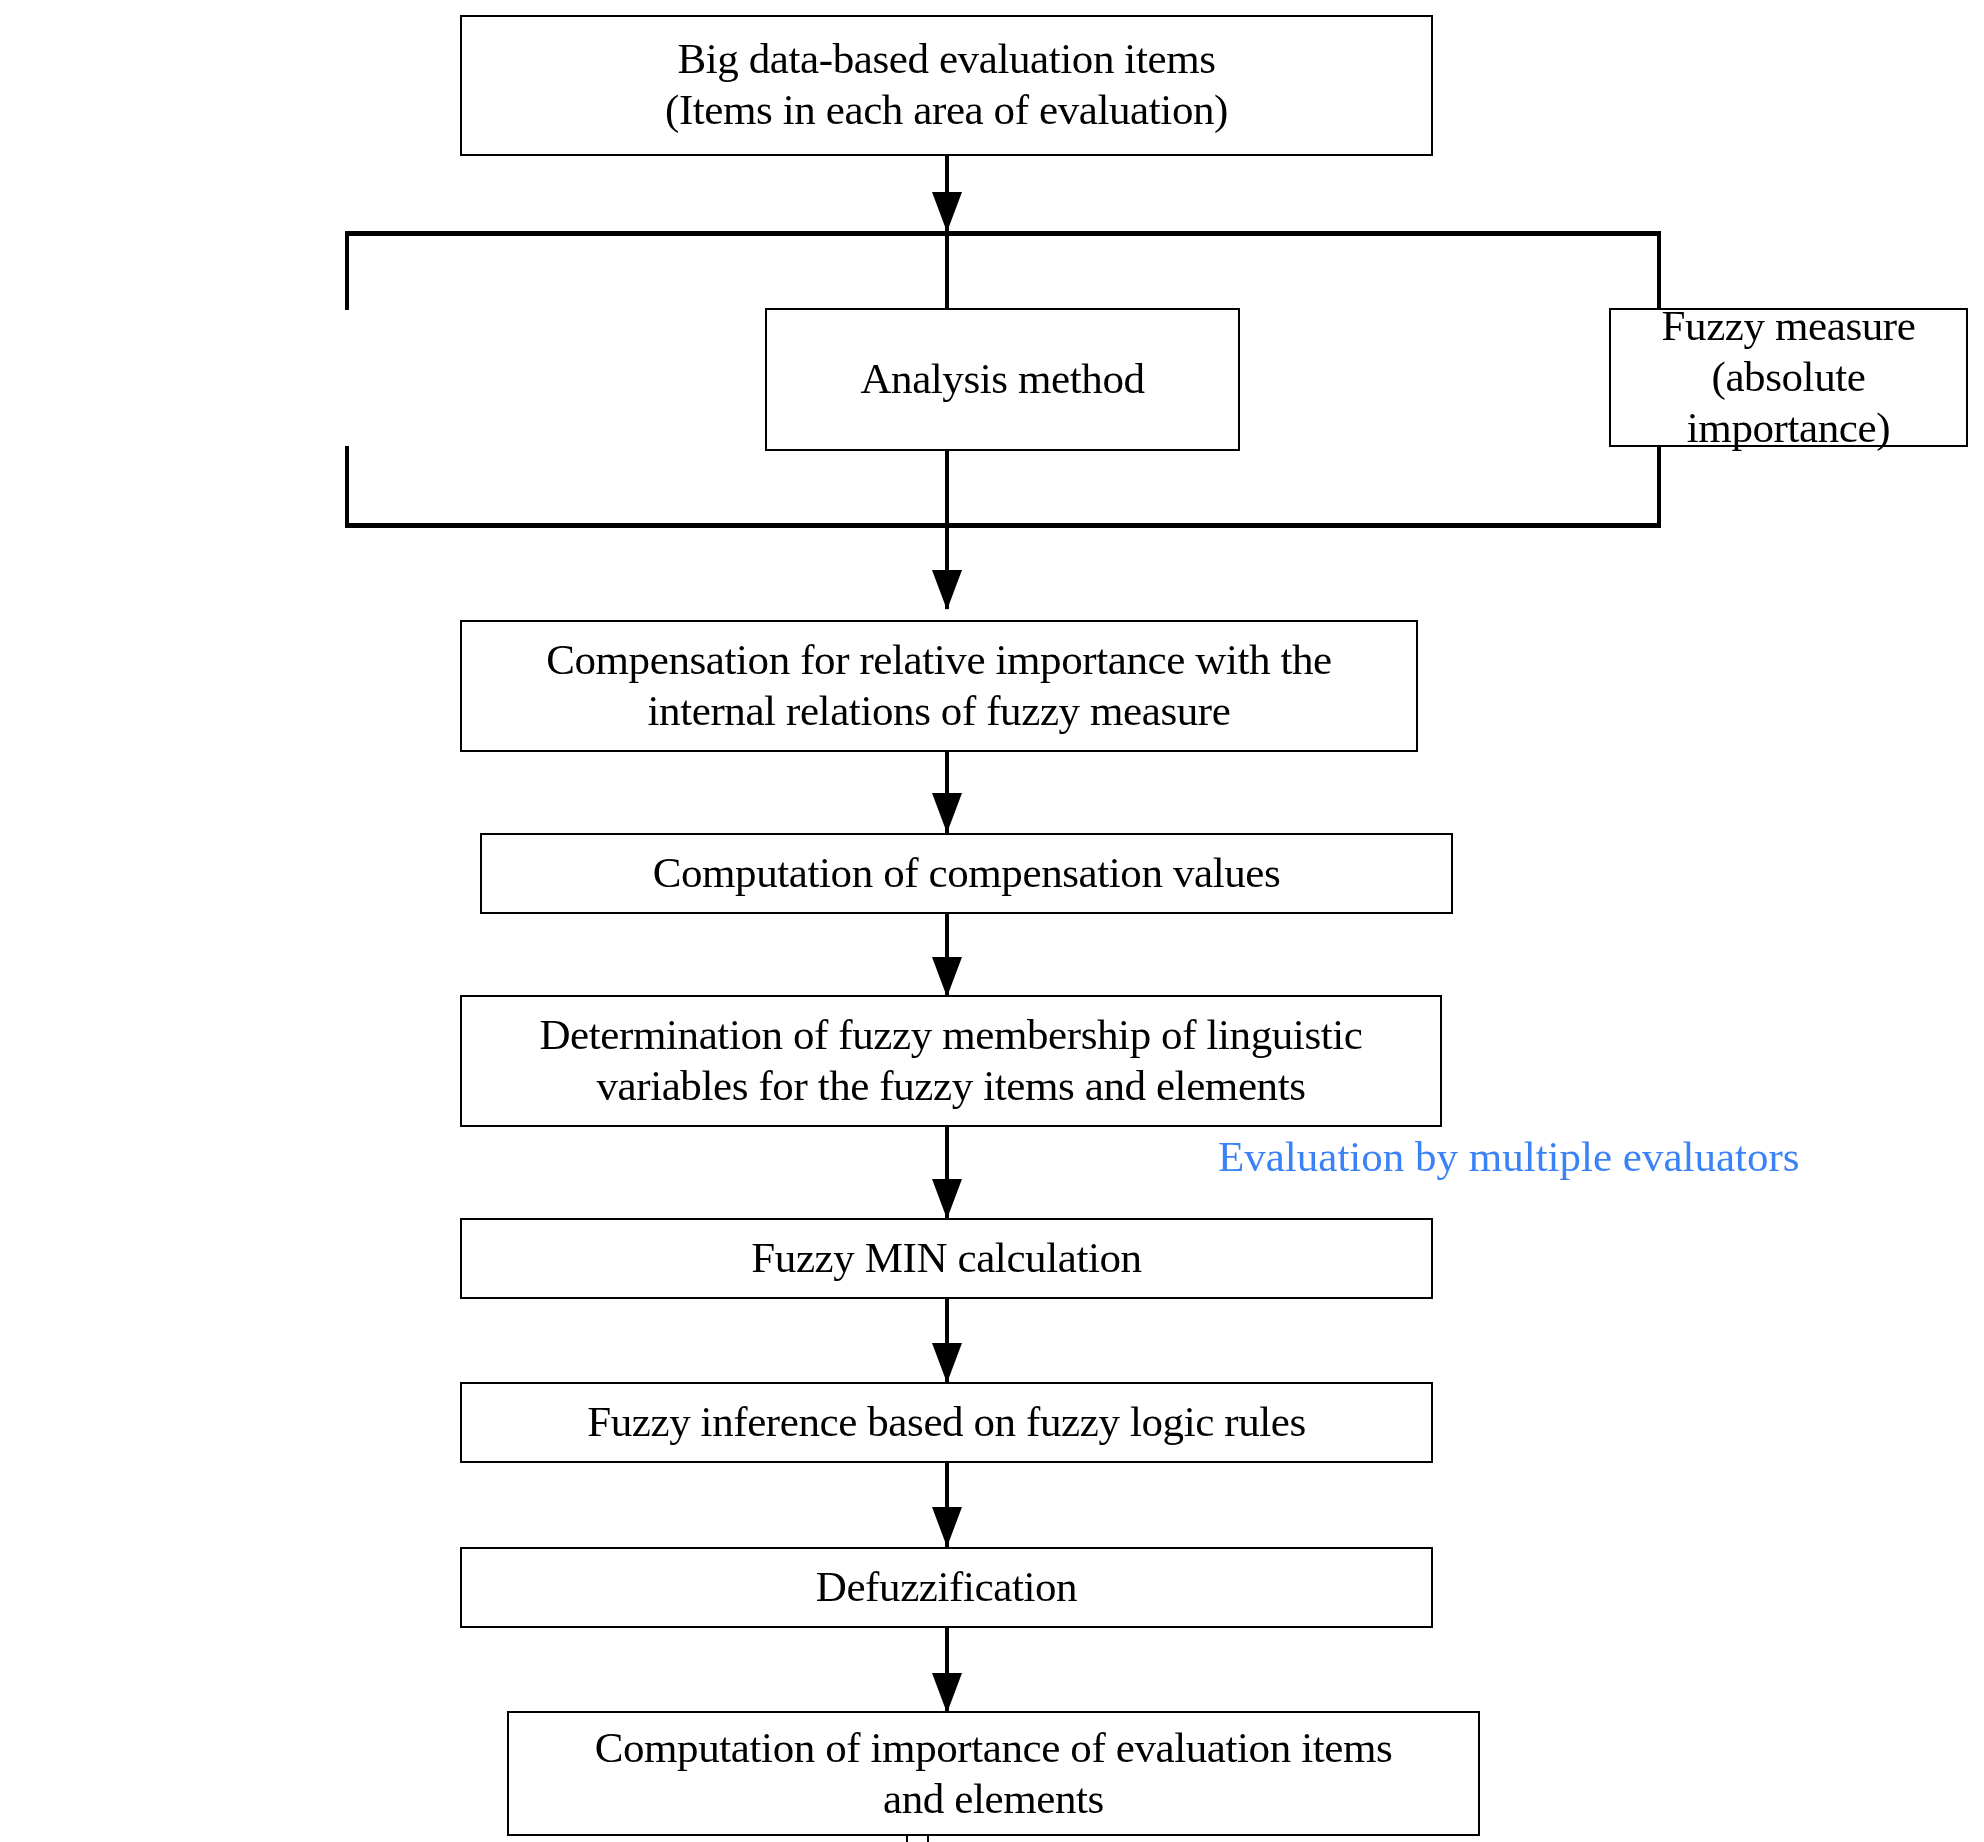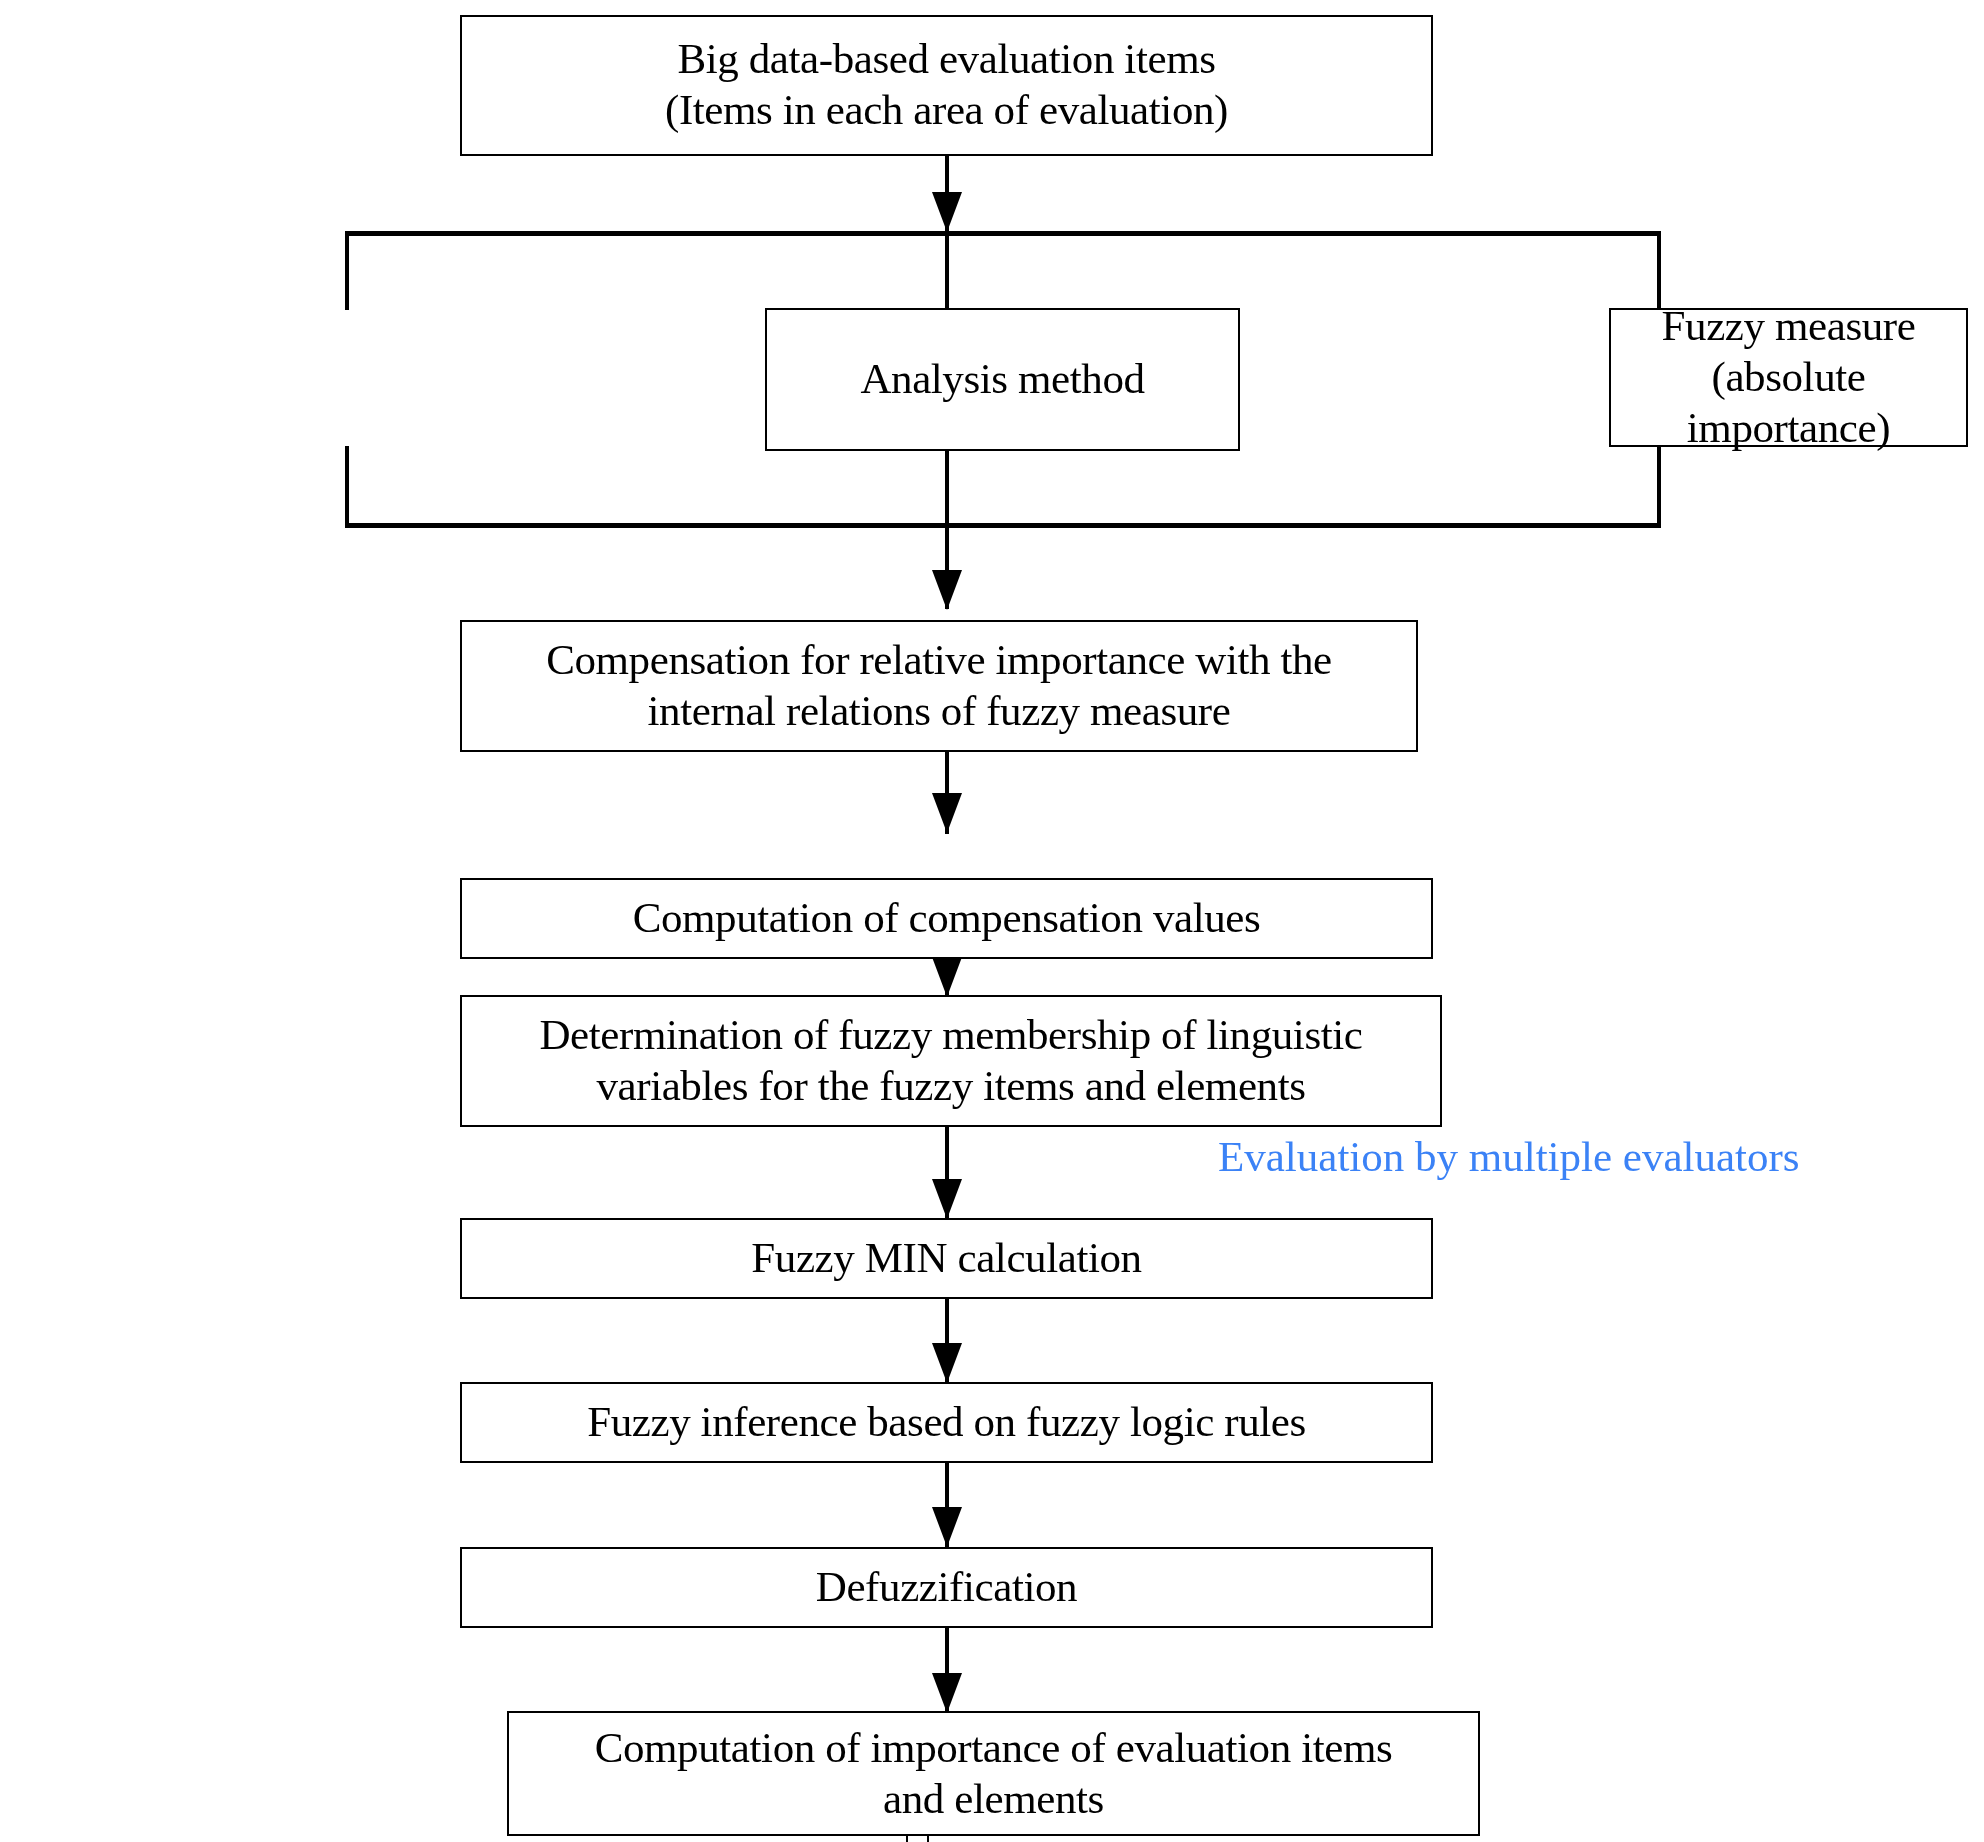--- a/index.html
+++ b/index.html
@@ -115,21 +115,21 @@
   <div class="arrowhead" style="left:932px; top:570px;"></div>
 
   <div class="node twoline" style="left:460px; top:608px; width:958px; height:132px;margin-top:12px;">
     <span class="label">Compensation for relative importance with the
 internal relations of fuzzy measure</span>
   </div>
 
   <div class="vline" style="left:945px; top:740px; height:94px;"></div>
   <div class="arrowhead" style="left:932px; top:793px;"></div>
 
-  <div class="node" style="left:460px; top:833px; width:973px; height:81px;margin-top:45px;">
+  <div class="node" style="left:480px; top:833px; width:973px; height:81px;">
     <span class="label">Computation of compensation values</span>
   </div>
 
   <div class="vline" style="left:945px; top:913px; height:85px;"></div>
   <div class="arrowhead" style="left:932px; top:957px;"></div>
 
   <div class="node twoline" style="left:460px; top:995px; width:982px; height:132px;text-align:center;">
     <span class="label">Determination of fuzzy membership of linguistic
 variables for the fuzzy items and elements</span>
   </div>

